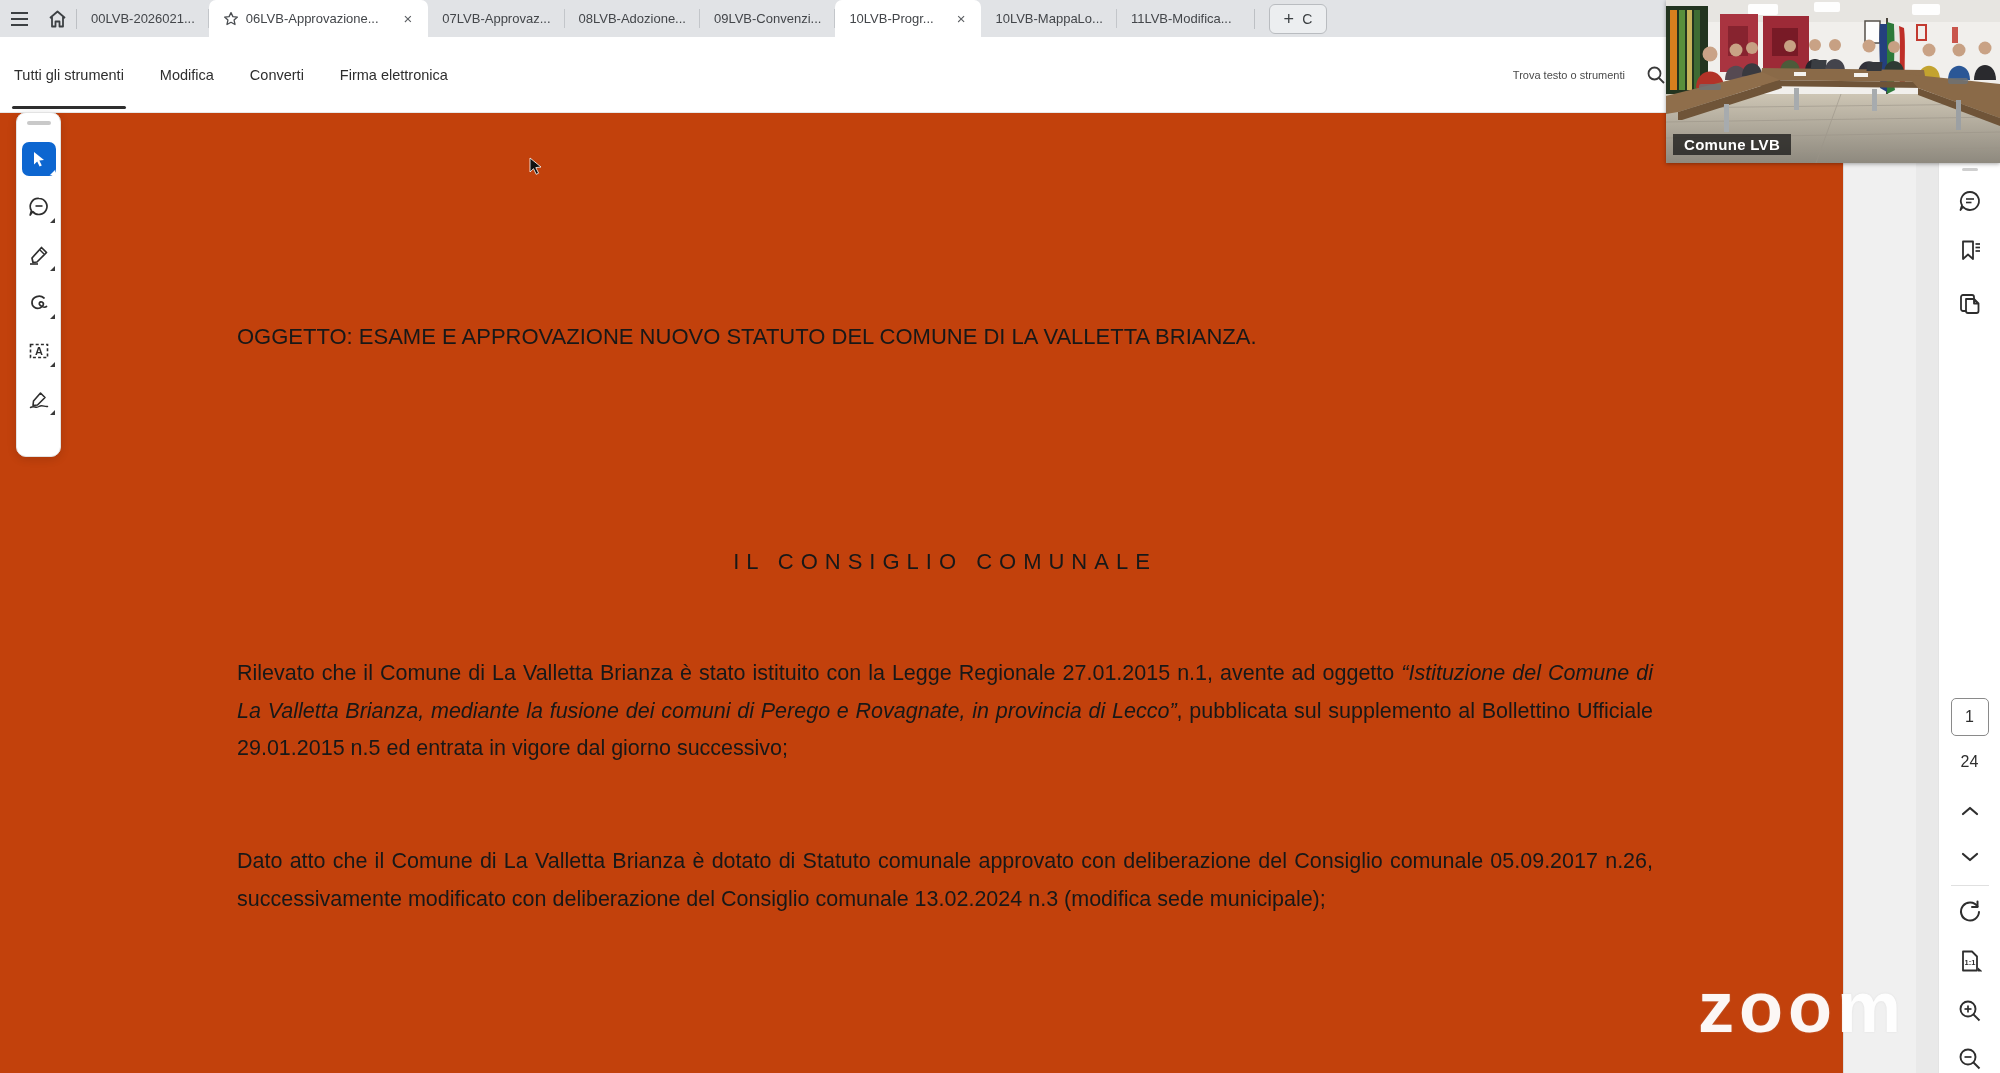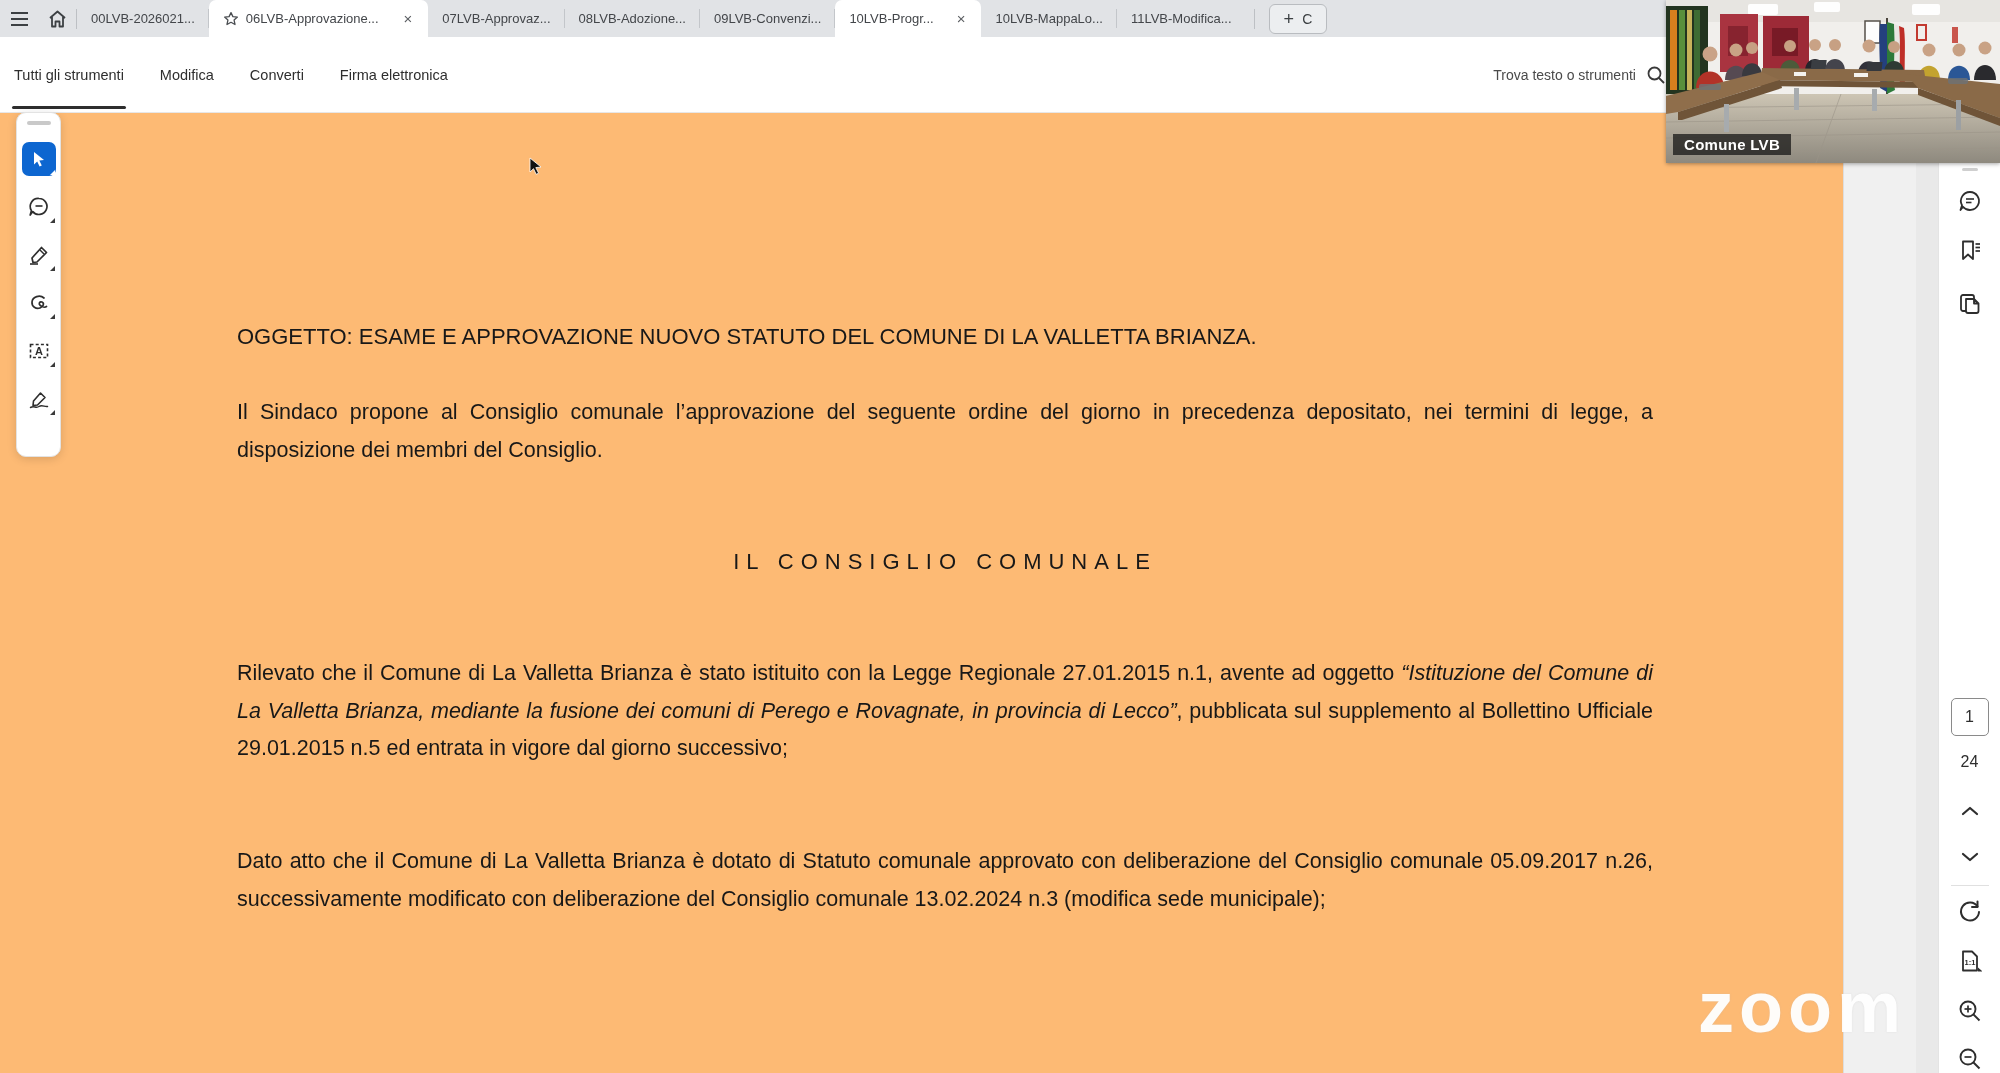--- a/index.html
+++ b/index.html
@@ -17,27 +17,27 @@
   .star-svg{width:16px;height:16px;display:block}
   .newtab-btn{height:30px;margin-left:14px;border:1px solid #b9bcc0;border-radius:6px;background:#eceef0;display:flex;align-items:center;gap:8px;padding:0 14px;font-size:14px;color:#3c4043;cursor:pointer}
   .newtab-btn .plus{font-size:18px;line-height:1;color:#3c4043}
 
   
   .toolbar{position:absolute;left:0;top:37px;width:2000px;height:76px;background:#fff;border-bottom:1px solid #e7e7e7;display:flex;align-items:center}
   .menu-item{font-size:14.5px;color:#2e2e2e;margin-left:36px;cursor:pointer;position:relative}
   .menu-item:first-child{margin-left:14px}
   .menu-item.active::after{content:"";position:absolute;left:-2px;right:-2px;bottom:-26px;height:3px;background:#2e2e2e;border-radius:2px}
   .tb-right{position:absolute;right:0;top:0;height:76px;display:flex;align-items:center}
-  .search-box{display:flex;align-items:center;gap:10px;font-size:14px;color:#4a4a4a;cursor:pointer}
+  .search-box{display:flex;align-items:center;gap:21px;font-size:11px;color:#4a4a4a;cursor:pointer}
   .vdiv{width:1px;height:30px;background:#dcdcdc;margin:0 18px}
   .act-icon{width:34px;height:34px;display:flex;align-items:center;justify-content:center;margin:0 7px;cursor:pointer}
   .share-pill{height:38px;background:#3b3b3b;color:#fff;border-radius:19px;display:flex;align-items:center;padding:0 55px 0 20px;font-size:14.5px;font-weight:700;margin-left:12px;cursor:pointer}
 
   
-  .doc{position:absolute;left:0;top:113px;width:1843px;height:960px;background:#fdba74}
+  .doc{position:absolute;left:0;top:113px;width:1843px;height:960px;background:#c2410c}
   .doc p, .doc h1, .doc h2{position:absolute;left:237px;width:1416px;color:#181818;font-size:21.5px;line-height:37.5px;font-weight:400}
   .just{text-align:justify}
   .doc .subject{top:205px;font-size:22px}
   .doc .p1{top:281px}
   .doc .hd{top:430px;text-align:center;letter-spacing:7px;font-size:22px}
   .doc .p2{top:542px}
   .doc .p3{top:730px}
   .doc .p4{top:877px}
   .ital{font-style:italic}
 
@@ -172,21 +172,20 @@
             <line x1="9" y1="18.8" x2="16" y2="18.8" stroke="#333" stroke-width="1.3"></line>
           </svg>
       </div>
       <div class="vdiv" style="margin:0 10px 0 14px"></div>
       <div class="share-pill">Condi</div>
     </div>
   </div>
 
   <div class="doc">
     <p class="subject">OGGETTO: ESAME E APPROVAZIONE NUOVO STATUTO DEL COMUNE DI LA VALLETTA BRIANZA.</p>
-    <p class="p1 just">Il Sindaco propone al Consiglio comunale l’approvazione del seguente ordine del giorno in precedenza depositato, nei termini di legge, a disposizione dei membri del Consiglio.</p>
     <h2 class="hd">IL CONSIGLIO COMUNALE</h2>
     <p class="p2 just"><span>Rilevato che il Comune di La Valletta Brianza è stato istituito con la Legge Regionale 27.01.2015 n.1, avente ad oggetto </span><span class="ital">“Istituzione del Comune di La Valletta Brianza, mediante la fusione dei comuni di Perego e Rovagnate, in provincia di Lecco”</span><span>, pubblicata sul supplemento al Bollettino Ufficiale 29.01.2015 n.5 ed entrata in vigore dal giorno successivo;</span></p>
     <p class="p3 just">Dato atto che il Comune di La Valletta Brianza è dotato di Statuto comunale approvato con deliberazione del Consiglio comunale 05.09.2017 n.26, successivamente modificato con deliberazione del Consiglio comunale 13.02.2024 n.3 (modifica sede municipale);</p>
   </div>
 
   <div class="gutter"></div>
   <div class="scrolltrack"></div>
   <div class="wm">zoom</div>
 
   <div class="ltools">

